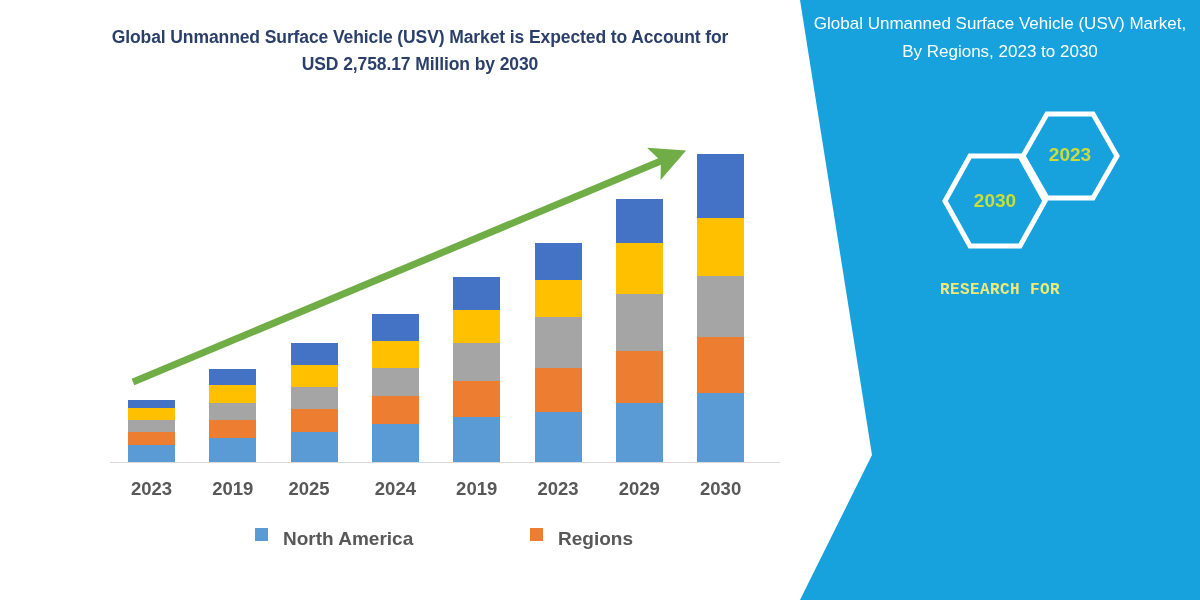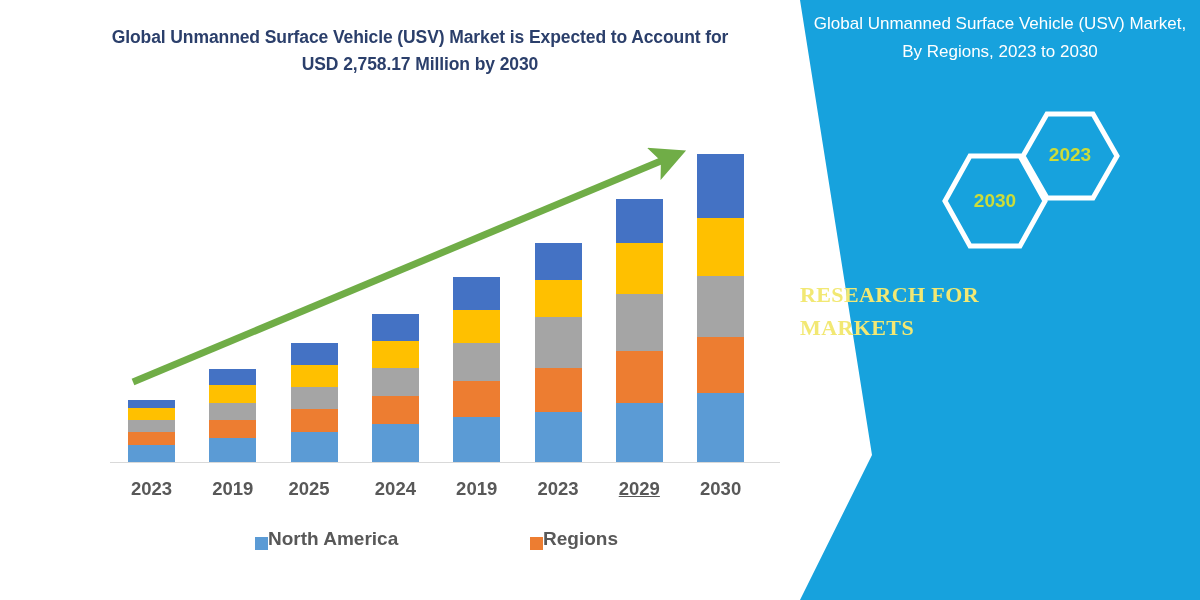--- a/index.html
+++ b/index.html
@@ -78,22 +78,22 @@
   
   #legend {
     position:absolute;
     left:110px; top:528px;
     width:670px;
     height:32px;
   }
   .legend-item {
     position:absolute;
     display:flex;
-    align-items:flex-end;
-    gap:0;
+    align-items:flex-start;
+    gap:15px;
     top:0;
   }
   .legend-swatch {
     width:13px; height:13px;
     display:block;
     flex:0 0 auto;
   }
   .legend-label {
     font-size:19px;
     font-weight:bold;
@@ -134,27 +134,27 @@
     text-align:center;
     font-size:19px;
     font-weight:600;
     color:#cddc39;
     font-family:"Liberation Sans", sans-serif;
   }
   #brand-text {
     position:absolute;
     left:0; top:278px;
     width:400px;
-    text-align:left;
-    font-size:22px;
+    text-align:center;
+    font-size:16px;
     font-weight:bold;
     line-height:1.5;
     color:#f2e873;
     letter-spacing:0.4px;
-    font-family:Liberation Serif, serif;
+    font-family:Liberation Mono, monospace;
   }
 </style>
 </head>
 <body>
 
 <div id="root">
 
   <div id="left-panel">
 
     <div id="chart-title">Global Unmanned Surface Vehicle (USV) Market is Expected to Account for USD 2,758.17 Million by 2030</div>
@@ -229,21 +229,21 @@
         <line x1="133" y1="382" x2="668" y2="158" stroke="#70AD47" stroke-width="7" stroke-linecap="butt" marker-end="url(#arrowhead)"></line>
       </svg>
 
       <div id="xticks">
           <div class="xtick" style="left: 116.5px;">2023</div>
           <div class="xtick" style="left: 197.8px;">2019</div>
           <div class="xtick" style="left: 274px;">2025</div>
           <div class="xtick" style="left: 360.4px;">2024</div>
           <div class="xtick" style="left: 441.7px;">2019</div>
           <div class="xtick" style="left: 523px;">2023</div>
-          <div class="xtick" style="left: 604.3px; text-decoration: underline;">2029</div>
+          <div class="xtick" style="left: 604.3px;">2029</div>
           <div class="xtick" style="left: 685.6px;">2030</div>
         </div>
     </div>
 
     <div id="legend">
         <div class="legend-item" style="left: 145px;">
           <span class="legend-swatch" style="background: rgb(91, 155, 213);"></span>
           <span class="legend-label">North America</span>
         </div>
         <div class="legend-item" style="left: 420px;">
@@ -266,17 +266,16 @@
     </svg>
     <div class="hex-label" style="left: 140px; top: 190px; width: 110px; color: rgb(205, 220, 57);">2030</div>
 
     <svg class="hexagon" style="left:218px; top:110px;" width="104" height="92" viewBox="0 0 104 92">
       <polygon points="29,4 75,4 99,46 75,88 29,88 5,46" fill="none" stroke="#ffffff" stroke-width="5"></polygon>
     </svg>
     <div class="hex-label" style="left: 218px; top: 144px; width: 104px; color: rgb(205, 220, 57);">2023</div>
 
     <div id="brand-text" style="color: rgb(242, 232, 115);">
       <div>RESEARCH FOR</div>
-      <div>MARKETS</div>
     </div>
   </div>
 
 </div>
 
 </body></html>

